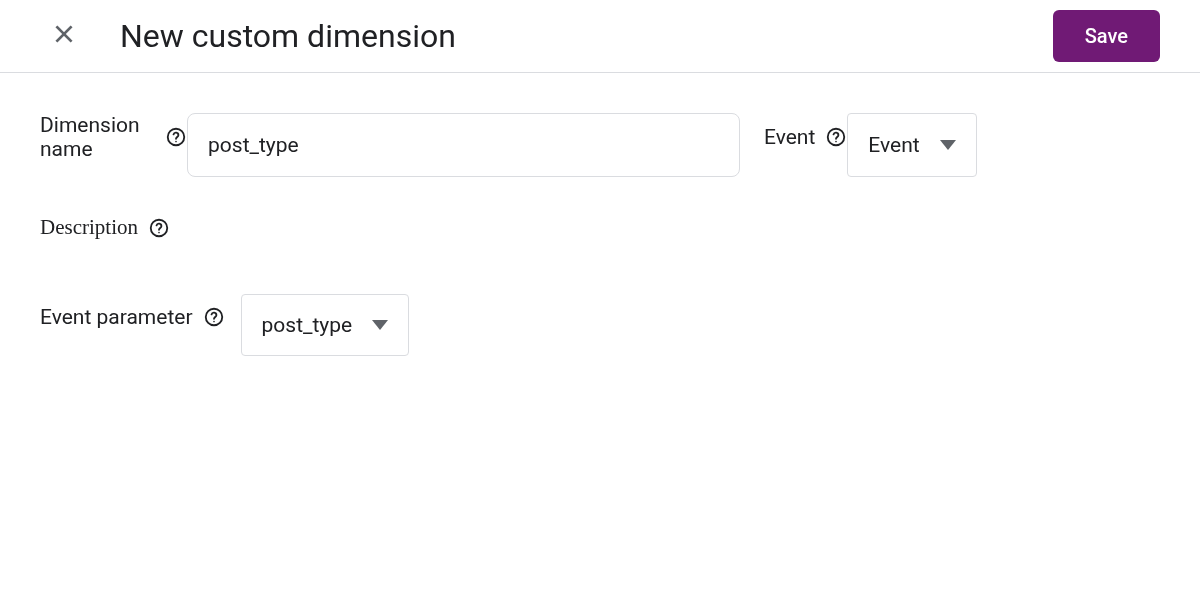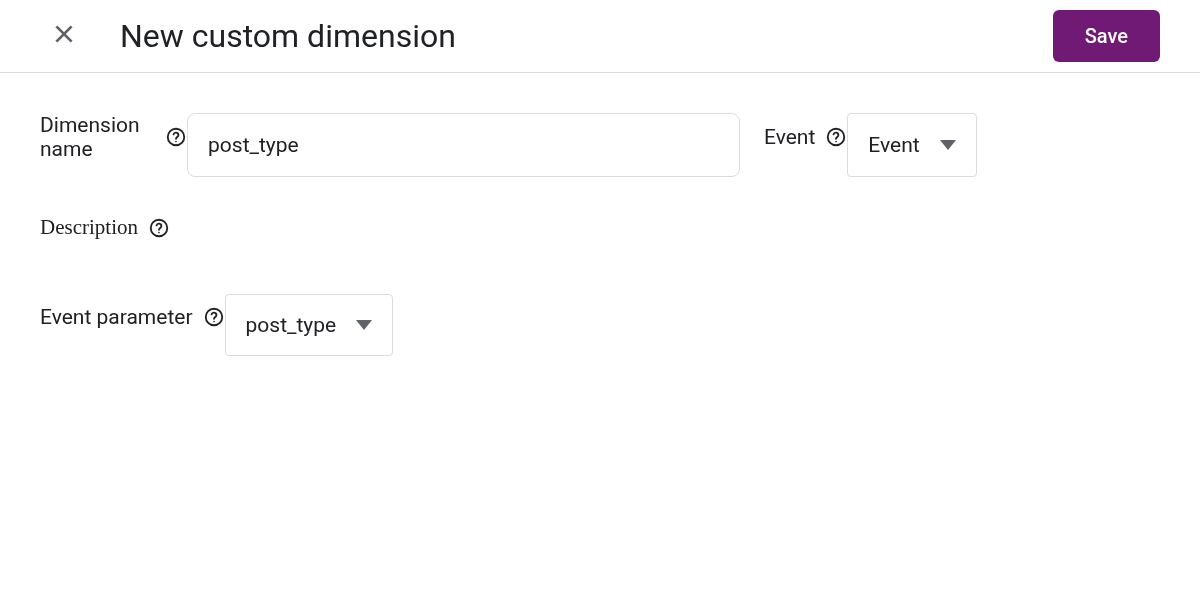--- a/index.html
+++ b/index.html
@@ -66,20 +66,21 @@
     }
     .field.scope {
       flex: 1;
     }
     .field.description {
       flex: 0 0 1100px;
       font-family: Liberation Serif, serif;
     }
     .field.event-parameter {
       flex: 0 0 700px;
+      gap: 16px;
     }
     .label-row {
       display: flex;
       align-items: center;
       gap: 10px;
       margin-bottom: 16px;
     }
     .label {
       font-size: 21px;
       color: #202124;

